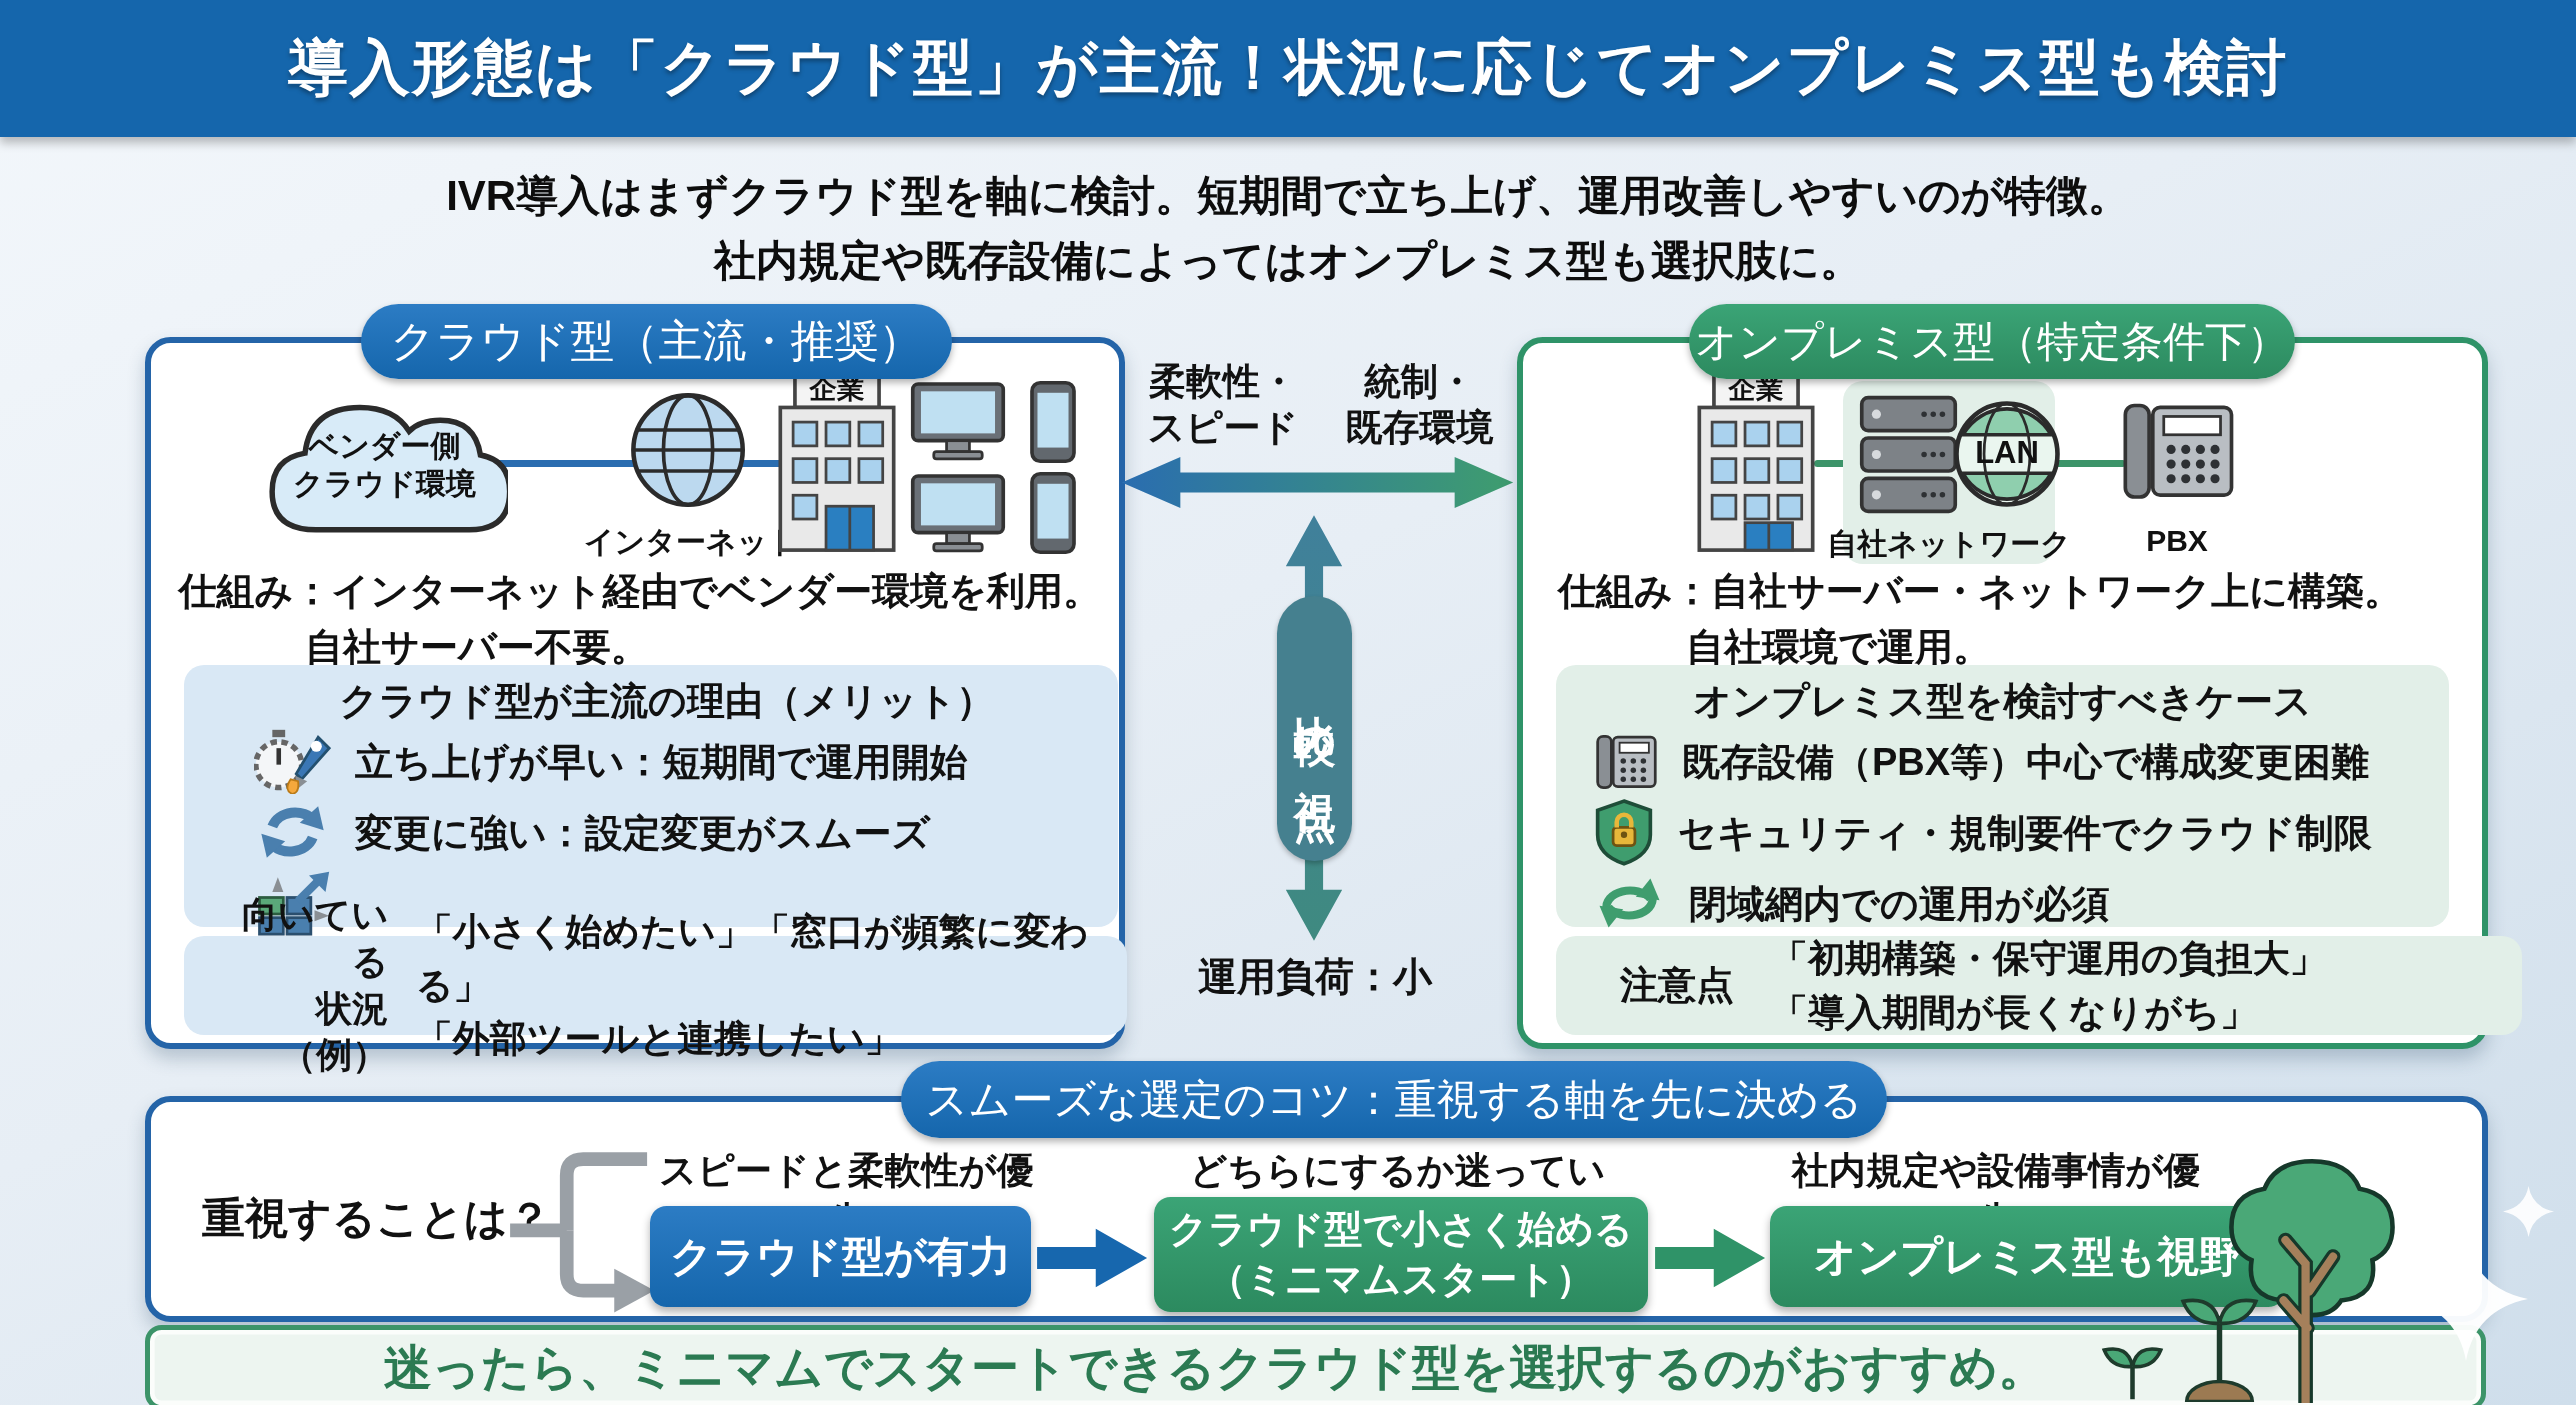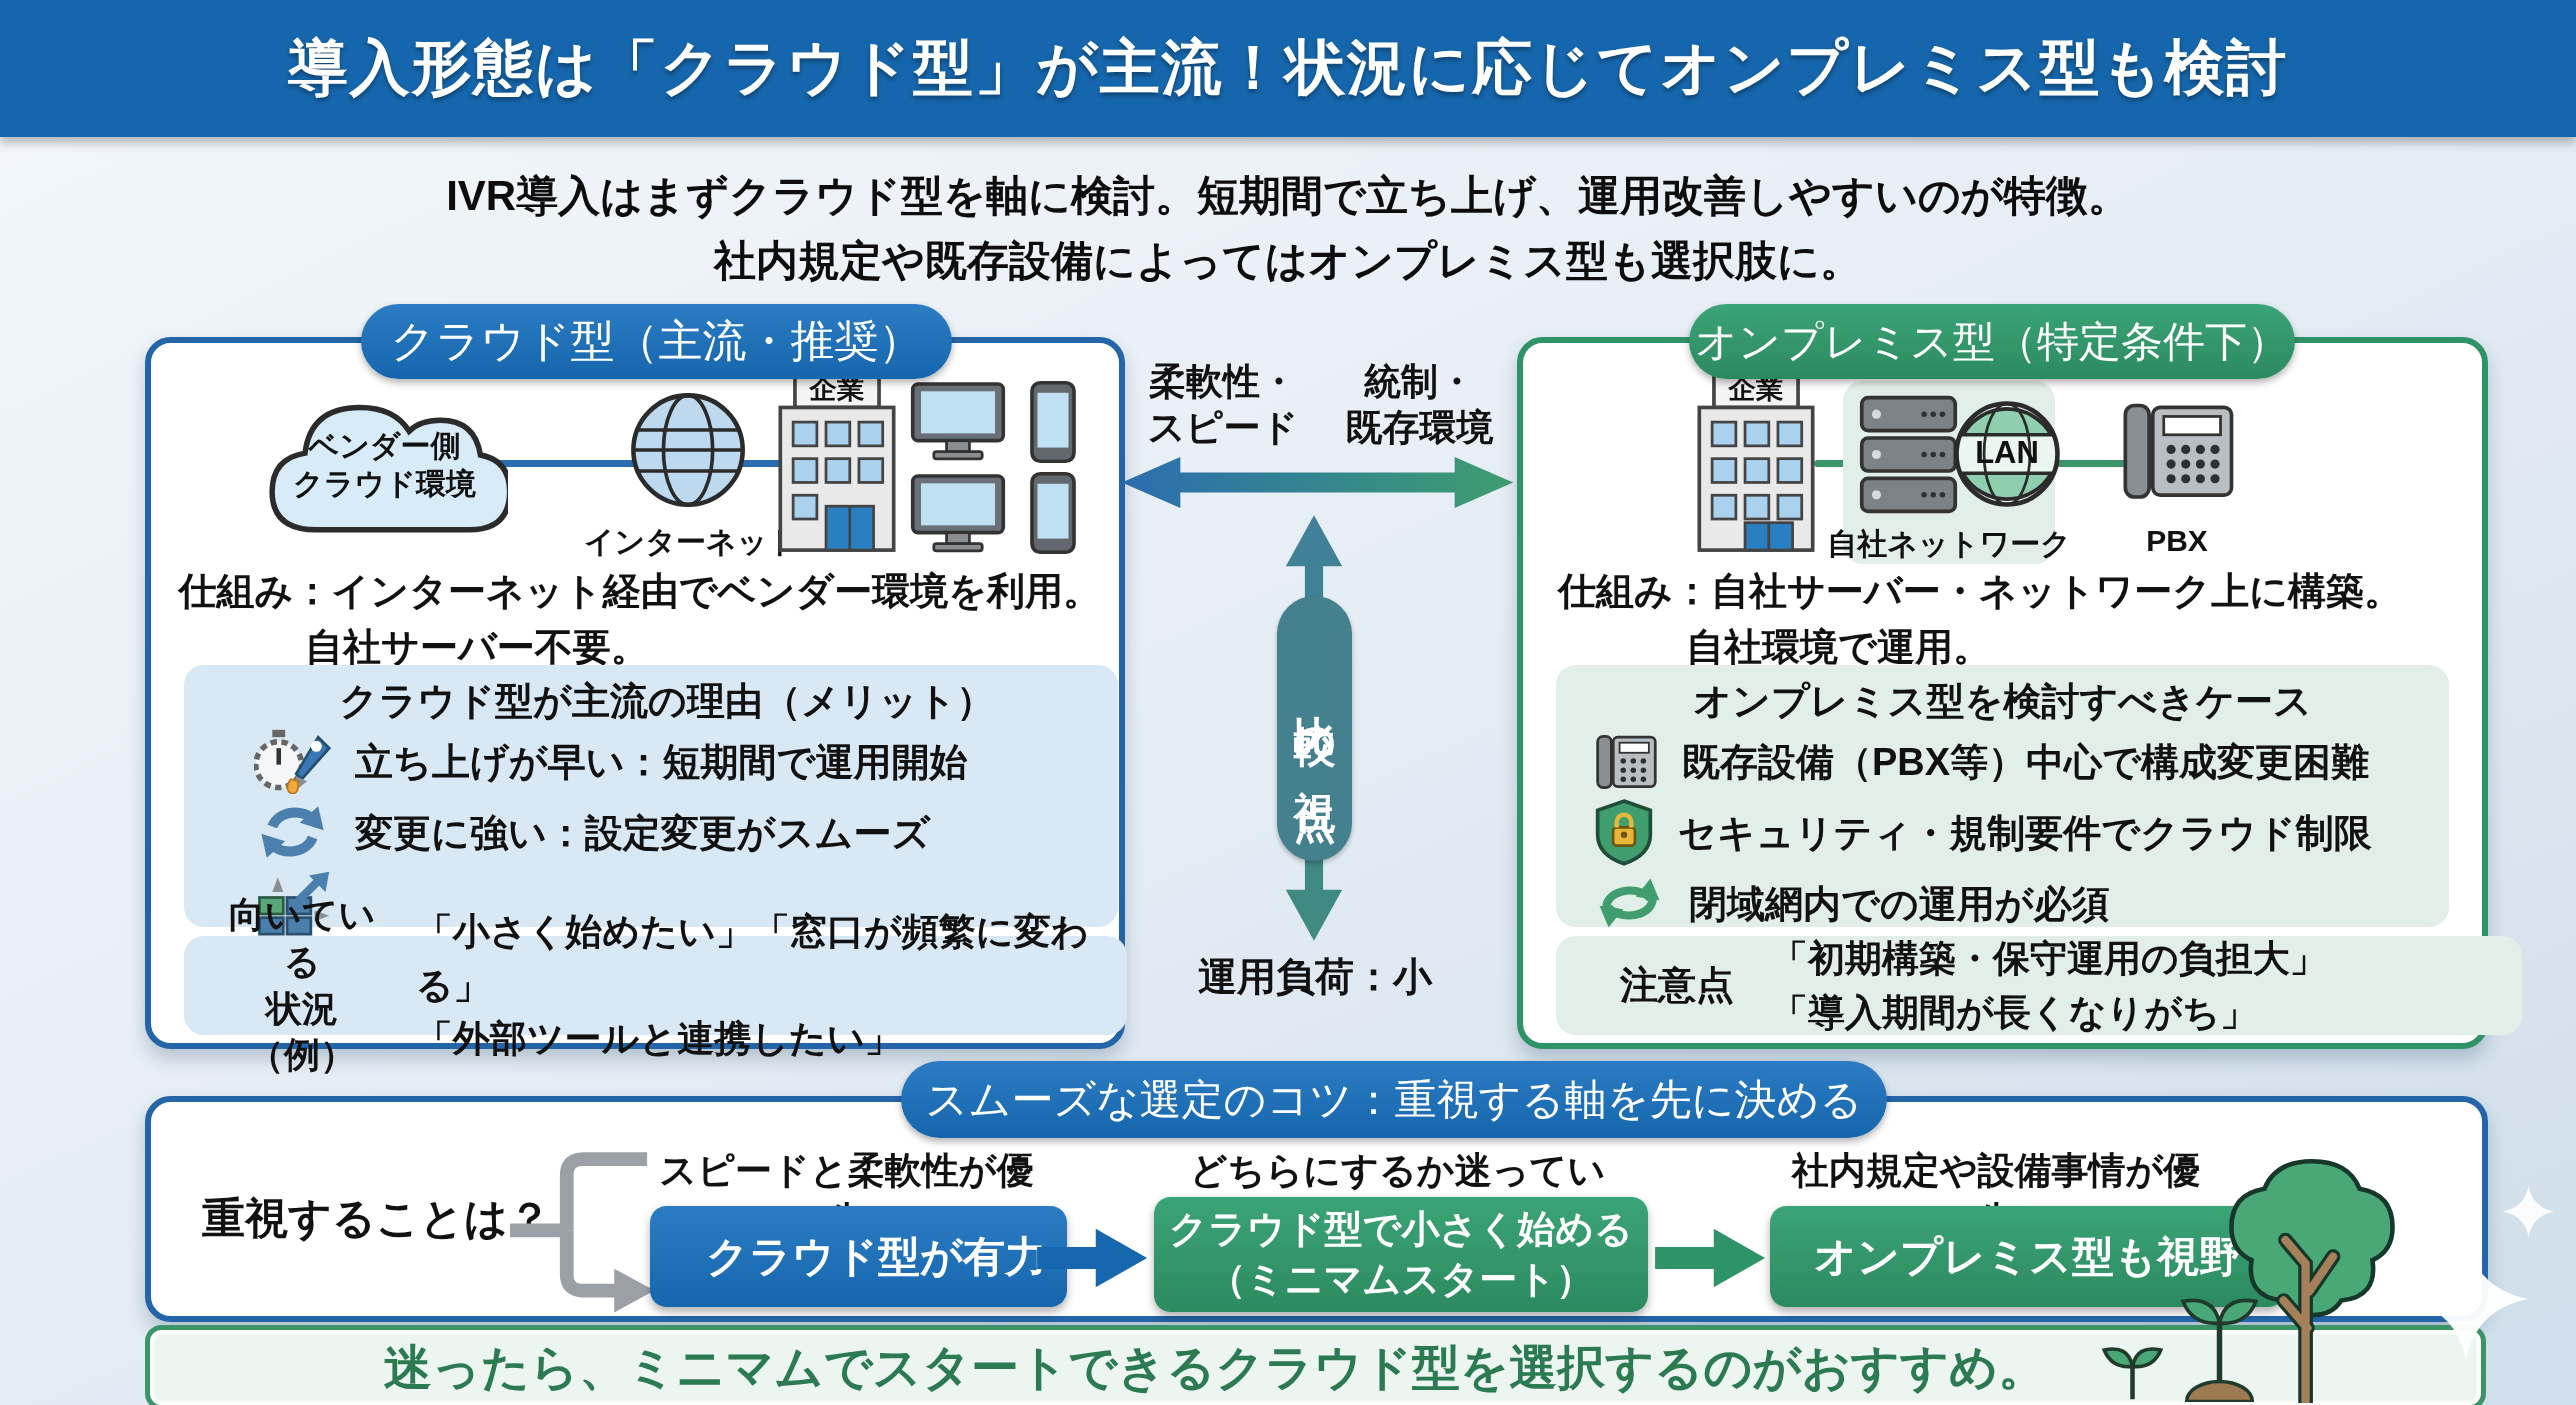--- a/index.html
+++ b/index.html
@@ -24,40 +24,40 @@
   .pill.blue{background:linear-gradient(#2c7cc4,#1566ac);}
   .pill.green{background:linear-gradient(#3ba476,#2c8a5f);}
   .mech{font-size:38px;font-weight:900;line-height:1.5;}
   .subpanel{position:absolute;border-radius:20px;}
   .subpanel.blue{background:#d9e8f5;padding-left:32px;}
   .subpanel.green{background:#e2efe8;}
   .subpanel-title{text-align:center;font-size:38px;font-weight:900;padding-top:11px;}
   .row{display:flex;align-items:center;gap:24px;padding-left:38px;height:71px;}
   .row-text{font-size:38px;font-weight:900;}
   .quote-panel{display:flex;align-items:center;gap:27.4px;padding:0 9.1px 0 31px;}
-  .quote-label{font-size:36px;font-weight:900;text-align:center;line-height:1.3;}
+  .quote-label{font-size:36px;font-weight:900;text-align:right;line-height:1.3;}
   .quote-text{font-size:37px;font-weight:900;line-height:1.45;}
   
   .cmp-label{font-size:37px;font-weight:900;text-align:center;line-height:1.25;}
   .axis-pill{background:#45808f;border-radius:40px;color:#fff;
     writing-mode:vertical-rl;text-orientation:upright;letter-spacing:9.1px;
     font-size:42px;font-weight:900;display:flex;align-items:center;justify-content:center;
     box-shadow:0 2.7px 5.5px rgba(0,0,0,.25);}
   
   .diagram-label{font-size:30px;font-weight:900;text-align:center;}
   .building-sign{position:absolute;display:flex;align-items:center;justify-content:center;
     font-size:27.4px;font-weight:900;color:#111;}
   .conn{position:absolute;height:7.3px;border-radius:3.7px;}
   .conn.blue{background:#2a6db0;}
   .conn.green{background:#3c9469;}
   
   .flow-cond{font-size:37px;font-weight:900;text-align:center;}
   .flow-box{position:absolute;display:flex;flex-direction:column;align-items:center;justify-content:center;
     color:#fff;font-weight:900;border-radius:16.5px;box-shadow:0 4.6px 8.2px rgba(0,0,0,.3);text-align:center;}
-  .flow-box.blue{background:linear-gradient(#2c7cc4,#1566ac);padding-left:36px;}
+  .flow-box.blue{background:linear-gradient(#2c7cc4,#1566ac);}
   .flow-box.green{background:linear-gradient(#3ba476,#2c8a5f);}
   .banner{left:145px;top:1325px;width:2331px;height:75px;background:#edf5f0;
     border:5.5px solid #3c9469;border-radius:16.5px;box-shadow:inset 0 0 0 4.6px #fbfdfb;
     display:flex;align-items:center;justify-content:center;}
   .banner-text{font-size:48px;font-weight:900;color:#2b7a52;padding-right:201px;}
   .qtext{font-size:43px;font-weight:900;}
 </style>
 </head>
 <body>
 

